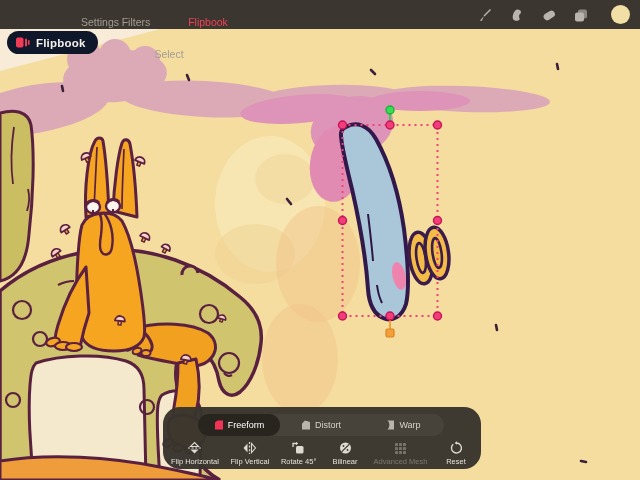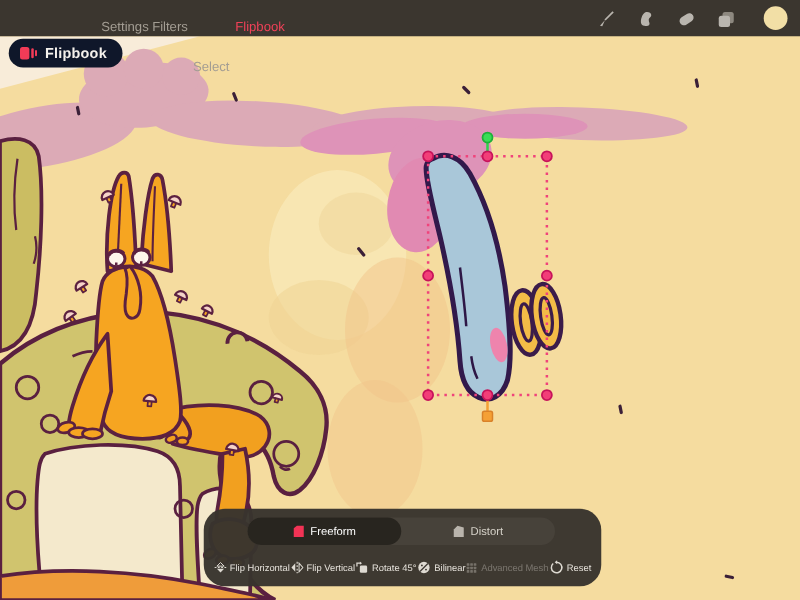--- a/index.html
+++ b/index.html
@@ -29,21 +29,21 @@
   
   .tpanel { position:absolute; left:163px; top:407px; width:318px; height:62px;
     background:rgba(56,52,45,.97); border-radius:17px; z-index:40; }
   .modes { position:absolute; left:35px; top:7px; width:246px; height:22px;
     background:#47423a; border-radius:11px; display:flex; }
   .mode { flex:1 1 0; display:flex; align-items:center; justify-content:center; gap:4px;
     font-size:9px; color:#d6d2c9; border-radius:11px; cursor:default; }
   .mode.selected { background:#28251f; color:#ffffff; font-weight:normal; }
   .actions { position:absolute; left:8px; right:8px; top:34px; height:26px;
     display:flex; justify-content:space-between; }
-  .action { display:flex; flex-direction:row; align-items:center; justify-content:flex-start;
+  .action { display:flex; flex-direction:column; align-items:center; justify-content:flex-start;
     gap:2px; min-width:34px; }
   .action .lbl { font-size:7.5px; color:#e6e2db; white-space:nowrap; }
   .action.disabled { opacity:.35; }
 </style>
 </head>
 <body>
 
 <div class="titlebar">
   <div class="app-pill">
     <svg width="14" height="13" viewBox="0 0 14 13">
@@ -295,20 +295,26 @@
         <path d="M1,2.5 L3.5,0.5 L9,0.5 L9,9.5 L1,9.5 Z" fill="#f23355"></path>
       </svg>
       <span>Freeform</span>
     </div>
     <div class="mode">
       <svg width="10" height="10" viewBox="0 0 10 10">
         <path d="M1,3.5 L4,0.5 L9,2 L9,9.5 L1,9.5 Z" fill="#b9b4ac"></path>
       </svg>
       <span>Distort</span>
     </div>
+    <div class="mode">
+      <svg width="10" height="10" viewBox="0 0 10 10">
+        <path d="M2.5,0.5 C5,2.5 5,7.5 2.5,9.5 L9,9.5 L9,0.5 Z" fill="#b9b4ac"></path>
+      </svg>
+      <span>Warp</span>
+    </div>
   </div>
 
   <div class="actions">
     <div class="action">
       <svg width="15" height="14" viewBox="0 0 15 14">
         <line x1="1" y1="7" x2="14" y2="7" stroke="#dedad2" stroke-width="1.2" stroke-dasharray="2 1.6"></line>
         <path d="M3.5,5.5 L11.5,5.5 L7.5,1.5 Z" fill="none" stroke="#dedad2" stroke-width="1.1"></path>
         <path d="M3.5,8.5 L11.5,8.5 L7.5,12.5 Z" fill="#dedad2"></path>
       </svg>
       <span class="lbl">Flip Horizontal</span>

